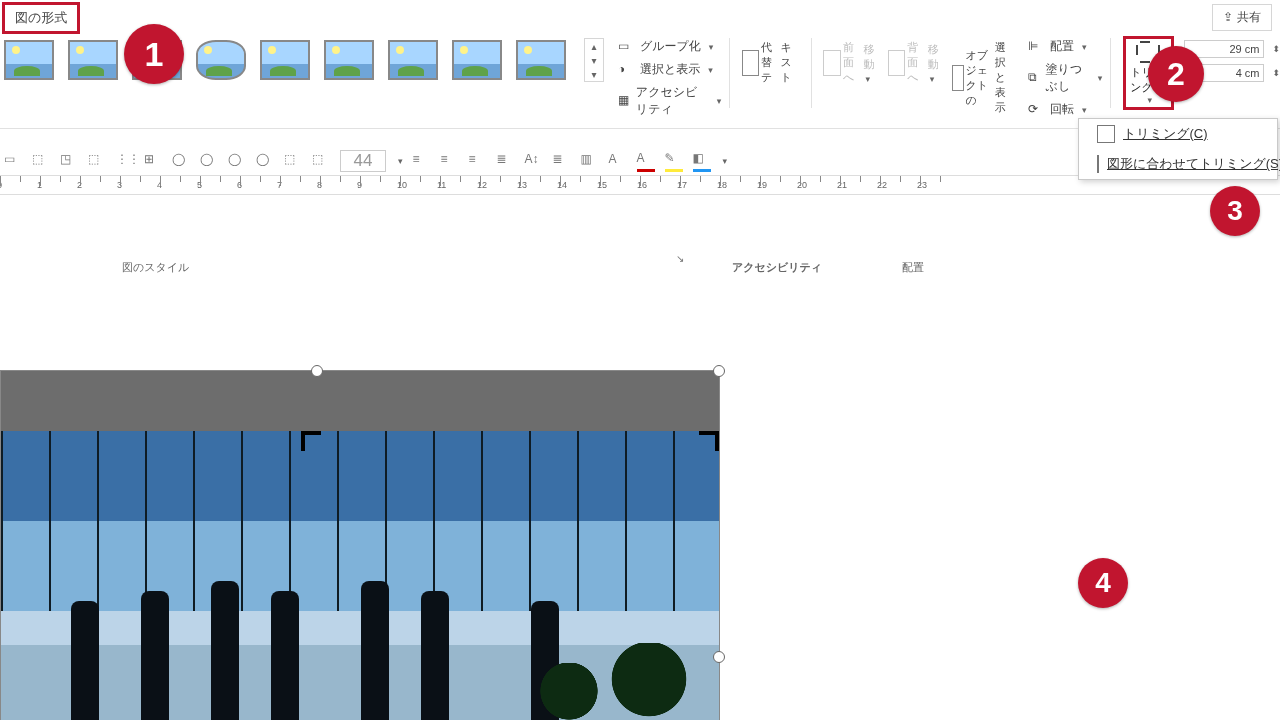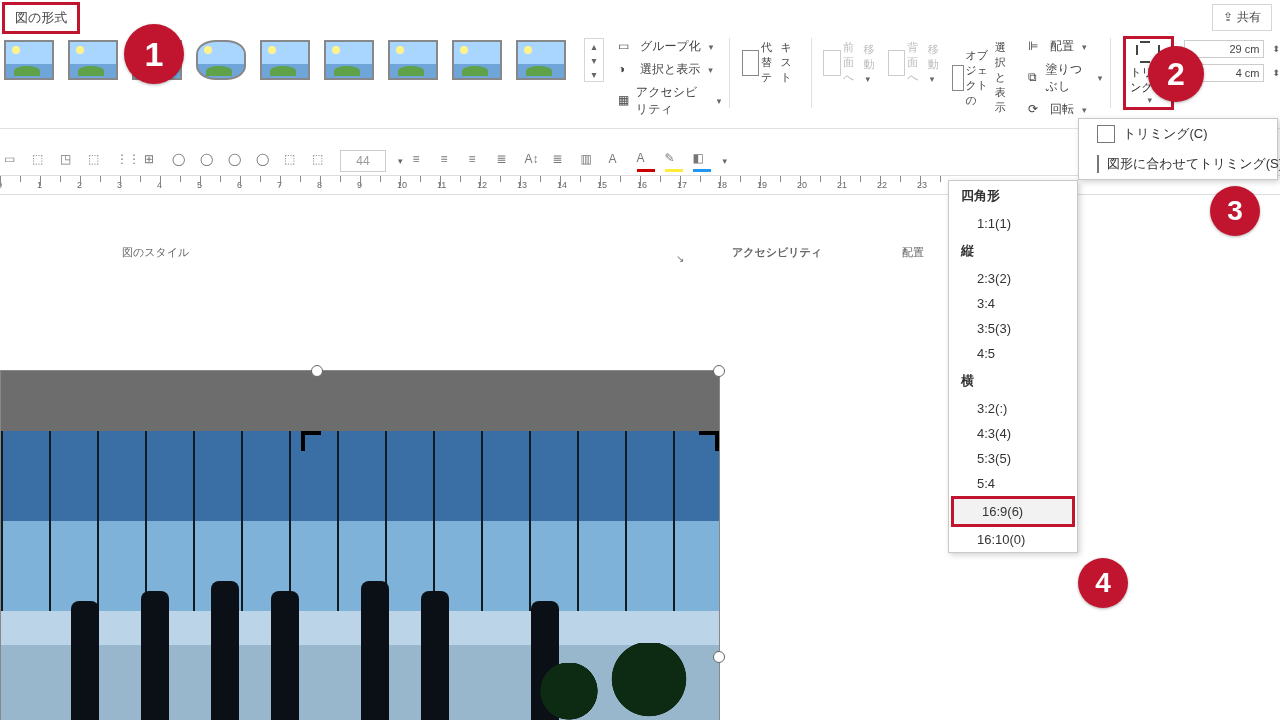--- a/index.html
+++ b/index.html
@@ -18,55 +18,55 @@
 .gallery-more{width:18px;height:42px;border:1px solid #d6d6d6;display:flex;flex-direction:column;justify-content:space-around;align-items:center;margin-left:4px;}
 .gallery-more span{font-size:10px;color:#666;}
 .ribbon-col{display:flex;flex-direction:column;gap:6px;margin-left:10px;}
 .ribbon-col .item{display:flex;align-items:center;gap:6px;font-size:12px;color:#444;}
 .ico{width:16px;height:16px;display:inline-block;}
 .sep{width:1px;background:#e1e1e1;height:70px;margin:6px 8px 0 8px;}
 .big-btn{display:flex;flex-direction:row;align-items:center;gap:2px;font-size:11px;color:#444;padding:2px 4px;width:60px;}
 .big-btn .bi{width:28px;height:24px;border:1px solid #888;display:block;}
 .disabled{color:#bbb;}
 .disabled .bi{border-color:#ccc;}
-.ribbon-section-label{position:absolute;top:116px;font-size:11px;color:#666;padding-left:12px;}
+.ribbon-section-label{position:absolute;top:131px;font-size:11px;color:#666;padding-left:12px;}
 .section-labels{height:18px;position:relative;}
 #lbl-style{left:110px;}
 #lbl-acc{left:720px;font-weight:bold;}
 #lbl-arr{left:890px;}
 .dlg-launch{position:absolute;left:676px;top:124px;font-size:10px;color:#777;}
 
 .size-box{border:1px solid #ccc;padding:2px 4px;width:70px;font-size:11px;display:inline-block;text-align:right;}
 
 .crop-box{border:3.5px solid #c1152f;padding:2px 4px;display:flex;flex-direction:column;align-items:center;width:48px;margin-left:4px;}
 .crop-box .ci{width:26px;height:24px;position:relative;}
 .crop-box .ci::before,.crop-box .ci::after{content:"";position:absolute;background:#444;}
 .crop-box .ci::before{left:4px;top:0;width:10px;height:2px;box-shadow:0 20px 0 #444;}
 .crop-box .ci::after{left:0;top:4px;width:2px;height:10px;box-shadow:22px 0 0 #444;}
 
 .toolbar2{height:28px;background:#fff;border-bottom:0;display:flex;align-items:center;gap:10px;padding:0 4px;}
 .tb-ico{width:18px;height:18px;display:inline-block;color:#777;}
-.fontbox{width:44px;height:20px;border:1px solid #ccc;display:inline-flex;align-items:center;justify-content:center;font-size:12px;color:#999;}
+.fontbox{width:44px;height:20px;border:1px solid #ccc;display:inline-flex;align-items:center;justify-content:center;font-size:17px;color:#999;}
 
 .ruler{height:18px;background:#fff;position:relative;border-top:1px solid #ddd;border-bottom:1px solid #ddd;font-size:9px;color:#666;overflow:hidden;}
 .ruler .tick{position:absolute;top:0;width:1px;height:6px;background:#888;}
 .ruler .num{position:absolute;top:4px;}
 
 .canvas{position:relative;flex:1;background:#fff;}
 .slide-img{position:absolute;left:0;top:175px;width:718px;height:380px;background:linear-gradient(#5a5a5a 0 18%,#bcd4e8 18% 72%,#98b7cc 72% 100%);border:1px solid #888;}
 .slide-img .dark-top{position:absolute;left:0;top:0;width:100%;height:60px;background:#6d6d6d;}
 .slide-img .window-frame{position:absolute;top:60px;left:0;right:0;height:180px;background:repeating-linear-gradient(90deg,#0f1c24 0 2px,transparent 2px 48px),linear-gradient(#3a6fa6 0 50%,#7fb2d9 50% 100%);}
 .slide-img .people{position:absolute;bottom:20px;left:30px;right:30px;height:160px;}
 .person{position:absolute;bottom:0;width:28px;height:120px;background:#0a1016;border-radius:8px 8px 0 0;}
 .slide-img .tree{position:absolute;bottom:18px;width:80px;height:90px;background:radial-gradient(circle at 50% 40%,#0d2b12 0 55%,transparent 56%);}
 .sel-handle{position:absolute;width:10px;height:10px;border:1px solid #666;background:#fff;border-radius:50%;}
 .crop-mark{position:absolute;width:16px;height:16px;border-left:4px solid #000;border-bottom:4px solid #000;}
 
 .menu{position:absolute;background:#fff;border:1px solid #c9c9c9;box-shadow:2px 2px 6px rgba(0,0,0,.18);font-size:13px;color:#333;}
-.menu .mi{padding:6px 18px;white-space:nowrap;}
+.menu .mi{padding:6px 18px;white-space:nowrap;text-decoration:underline;}
 .menu .hdr{padding:6px 12px;font-weight:600;color:#333;}
 .menu1{left:1078px;top:118px;width:198px;}
 .menu1 .mi{display:flex;align-items:center;gap:8px;}
 .m-ico{width:16px;height:16px;display:inline-block;border:1px solid #777;}
 .aspect-hl{border:3px solid #c1152f;margin:0 2px;background:#f2f2f2;}
 .menu2{left:948px;top:180px;width:128px;}
 .menu2 .mi{padding:5px 10px 5px 28px;}
 .sel169{border:3.5px solid #c1152f;margin:0 2px;background:#f2f2f2;}
 
 .callout{position:absolute;width:48px;height:48px;border-radius:50%;background:#c1152f;color:#fff;font-size:28px;font-weight:600;display:flex;align-items:center;justify-content:center;box-shadow:0 1px 3px rgba(0,0,0,.3);}
@@ -355,35 +355,19 @@
   <div class="mi">
         <span class="m-ico"></span>
         <span>トリミング(C)</span>
       </div>
   <div class="mi">
         <span class="m-ico"></span>
         <span>図形に合わせてトリミング(S)</span>
       </div>
 </div>
 
-<div class="menu menu2">
-  <div class="hdr">四角形</div>
-  <div class="mi">1:1(1)</div>
-  <div class="hdr">縦</div>
-  <div class="mi">2:3(2)</div>
-  <div class="mi">3:4</div>
-  <div class="mi">3:5(3)</div>
-  <div class="mi">4:5</div>
-  <div class="hdr">横</div>
-  <div class="mi">3:2(:)</div>
-  <div class="mi">4:3(4)</div>
-  <div class="mi">5:3(5)</div>
-  <div class="mi">5:4</div>
-  <div class="mi sel169">16:9(6)</div>
-  <div class="mi">16:10(0)</div>
-</div>
 
 <div id="c1" class="callout">1</div>
 <div id="c2" class="callout">2</div>
 <div id="c3" class="callout">3</div>
 <div id="c4" class="callout">4</div>
 
 </div>
 
 </body></html>

